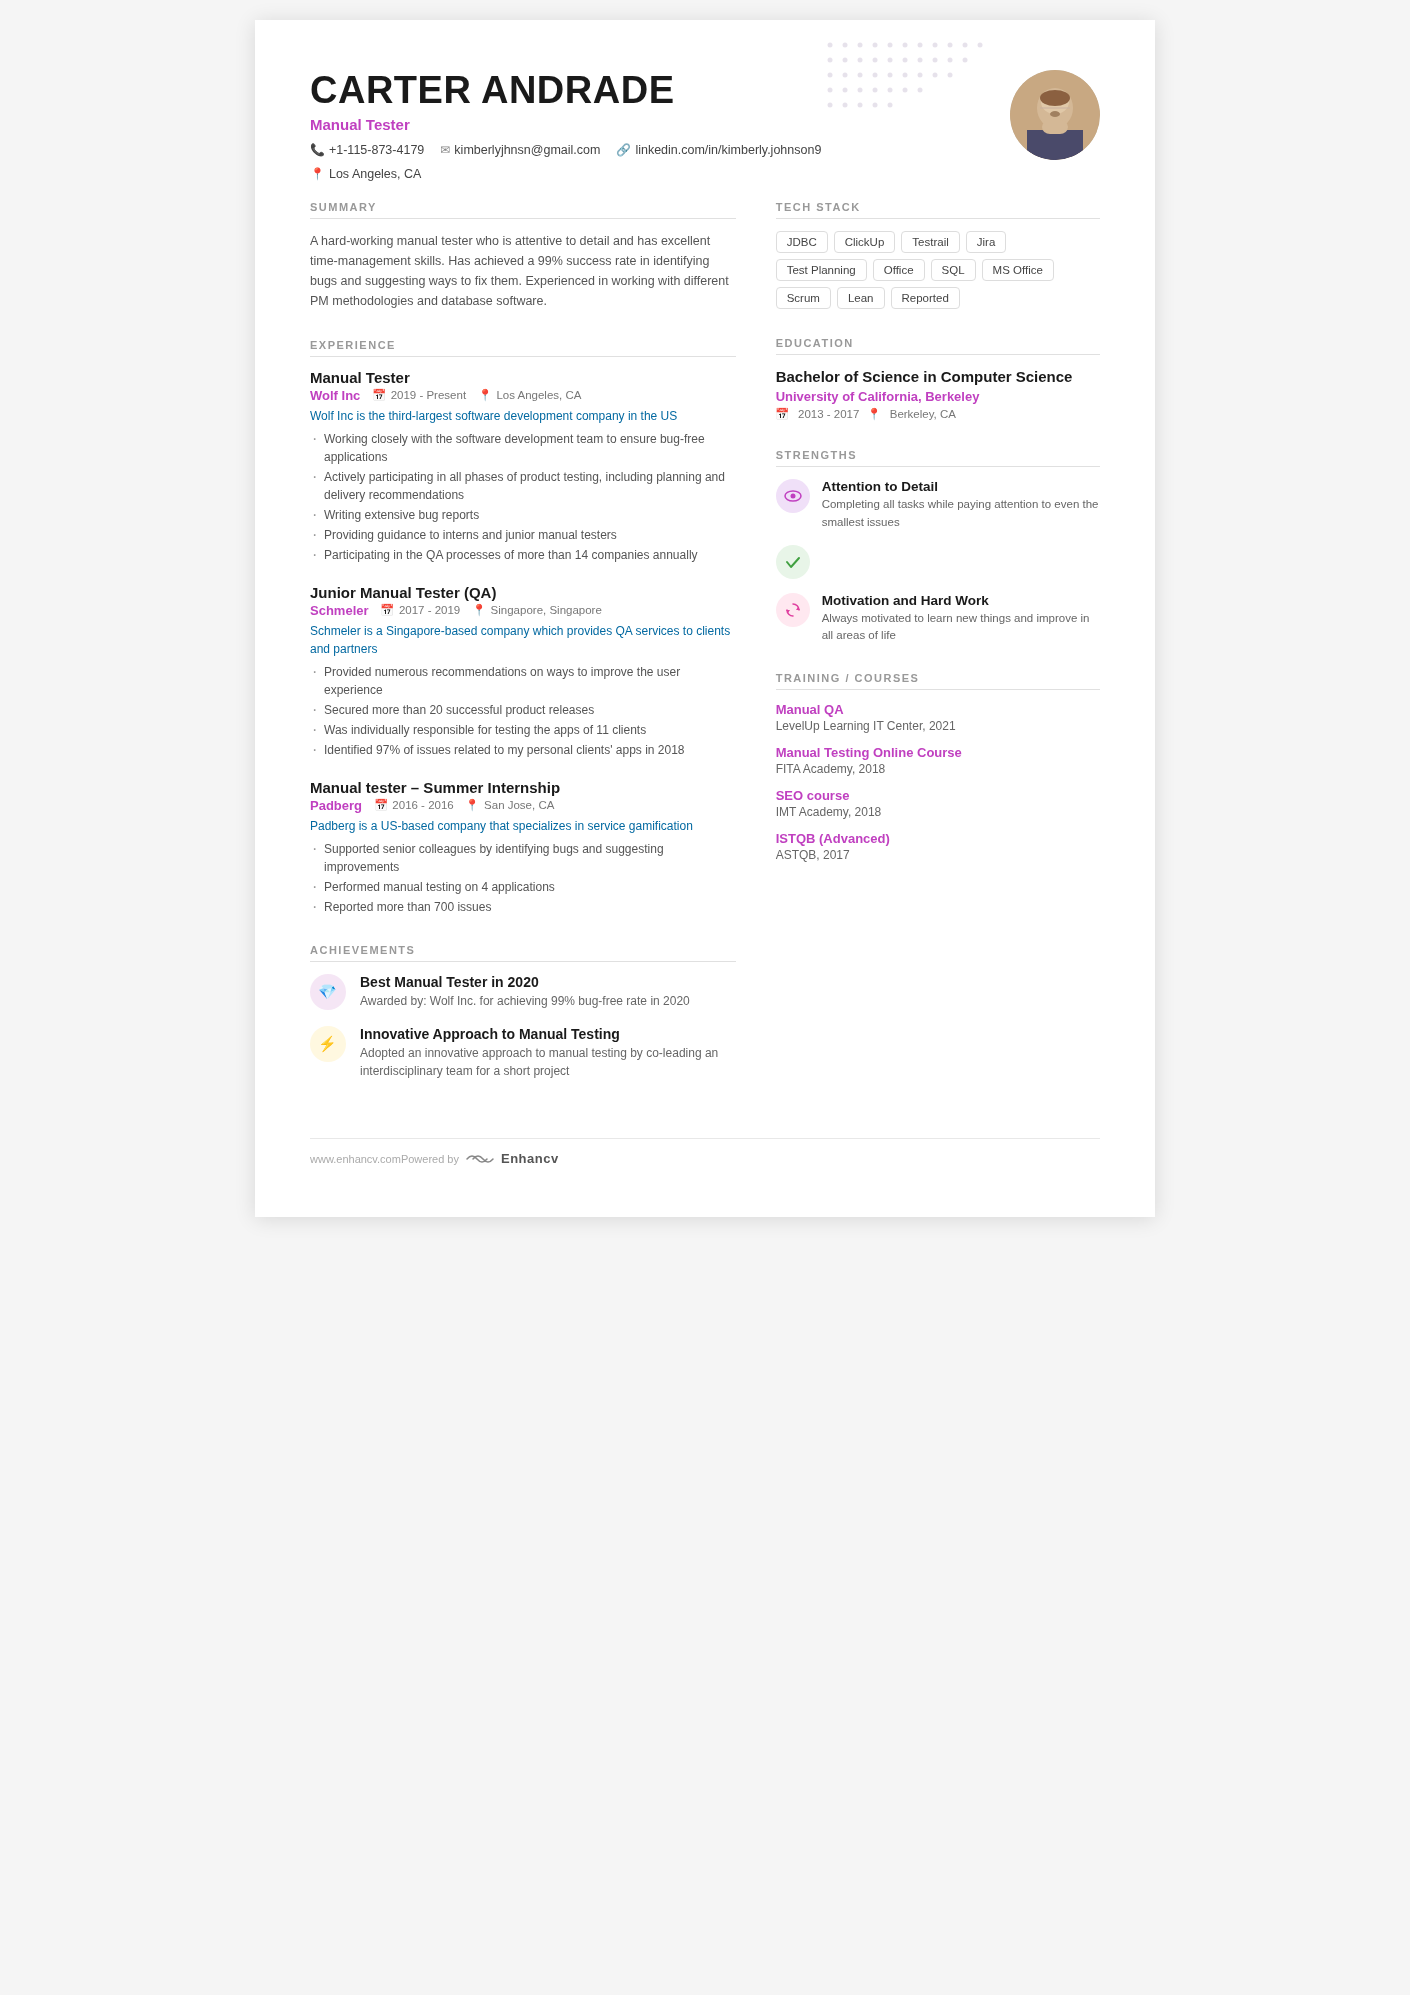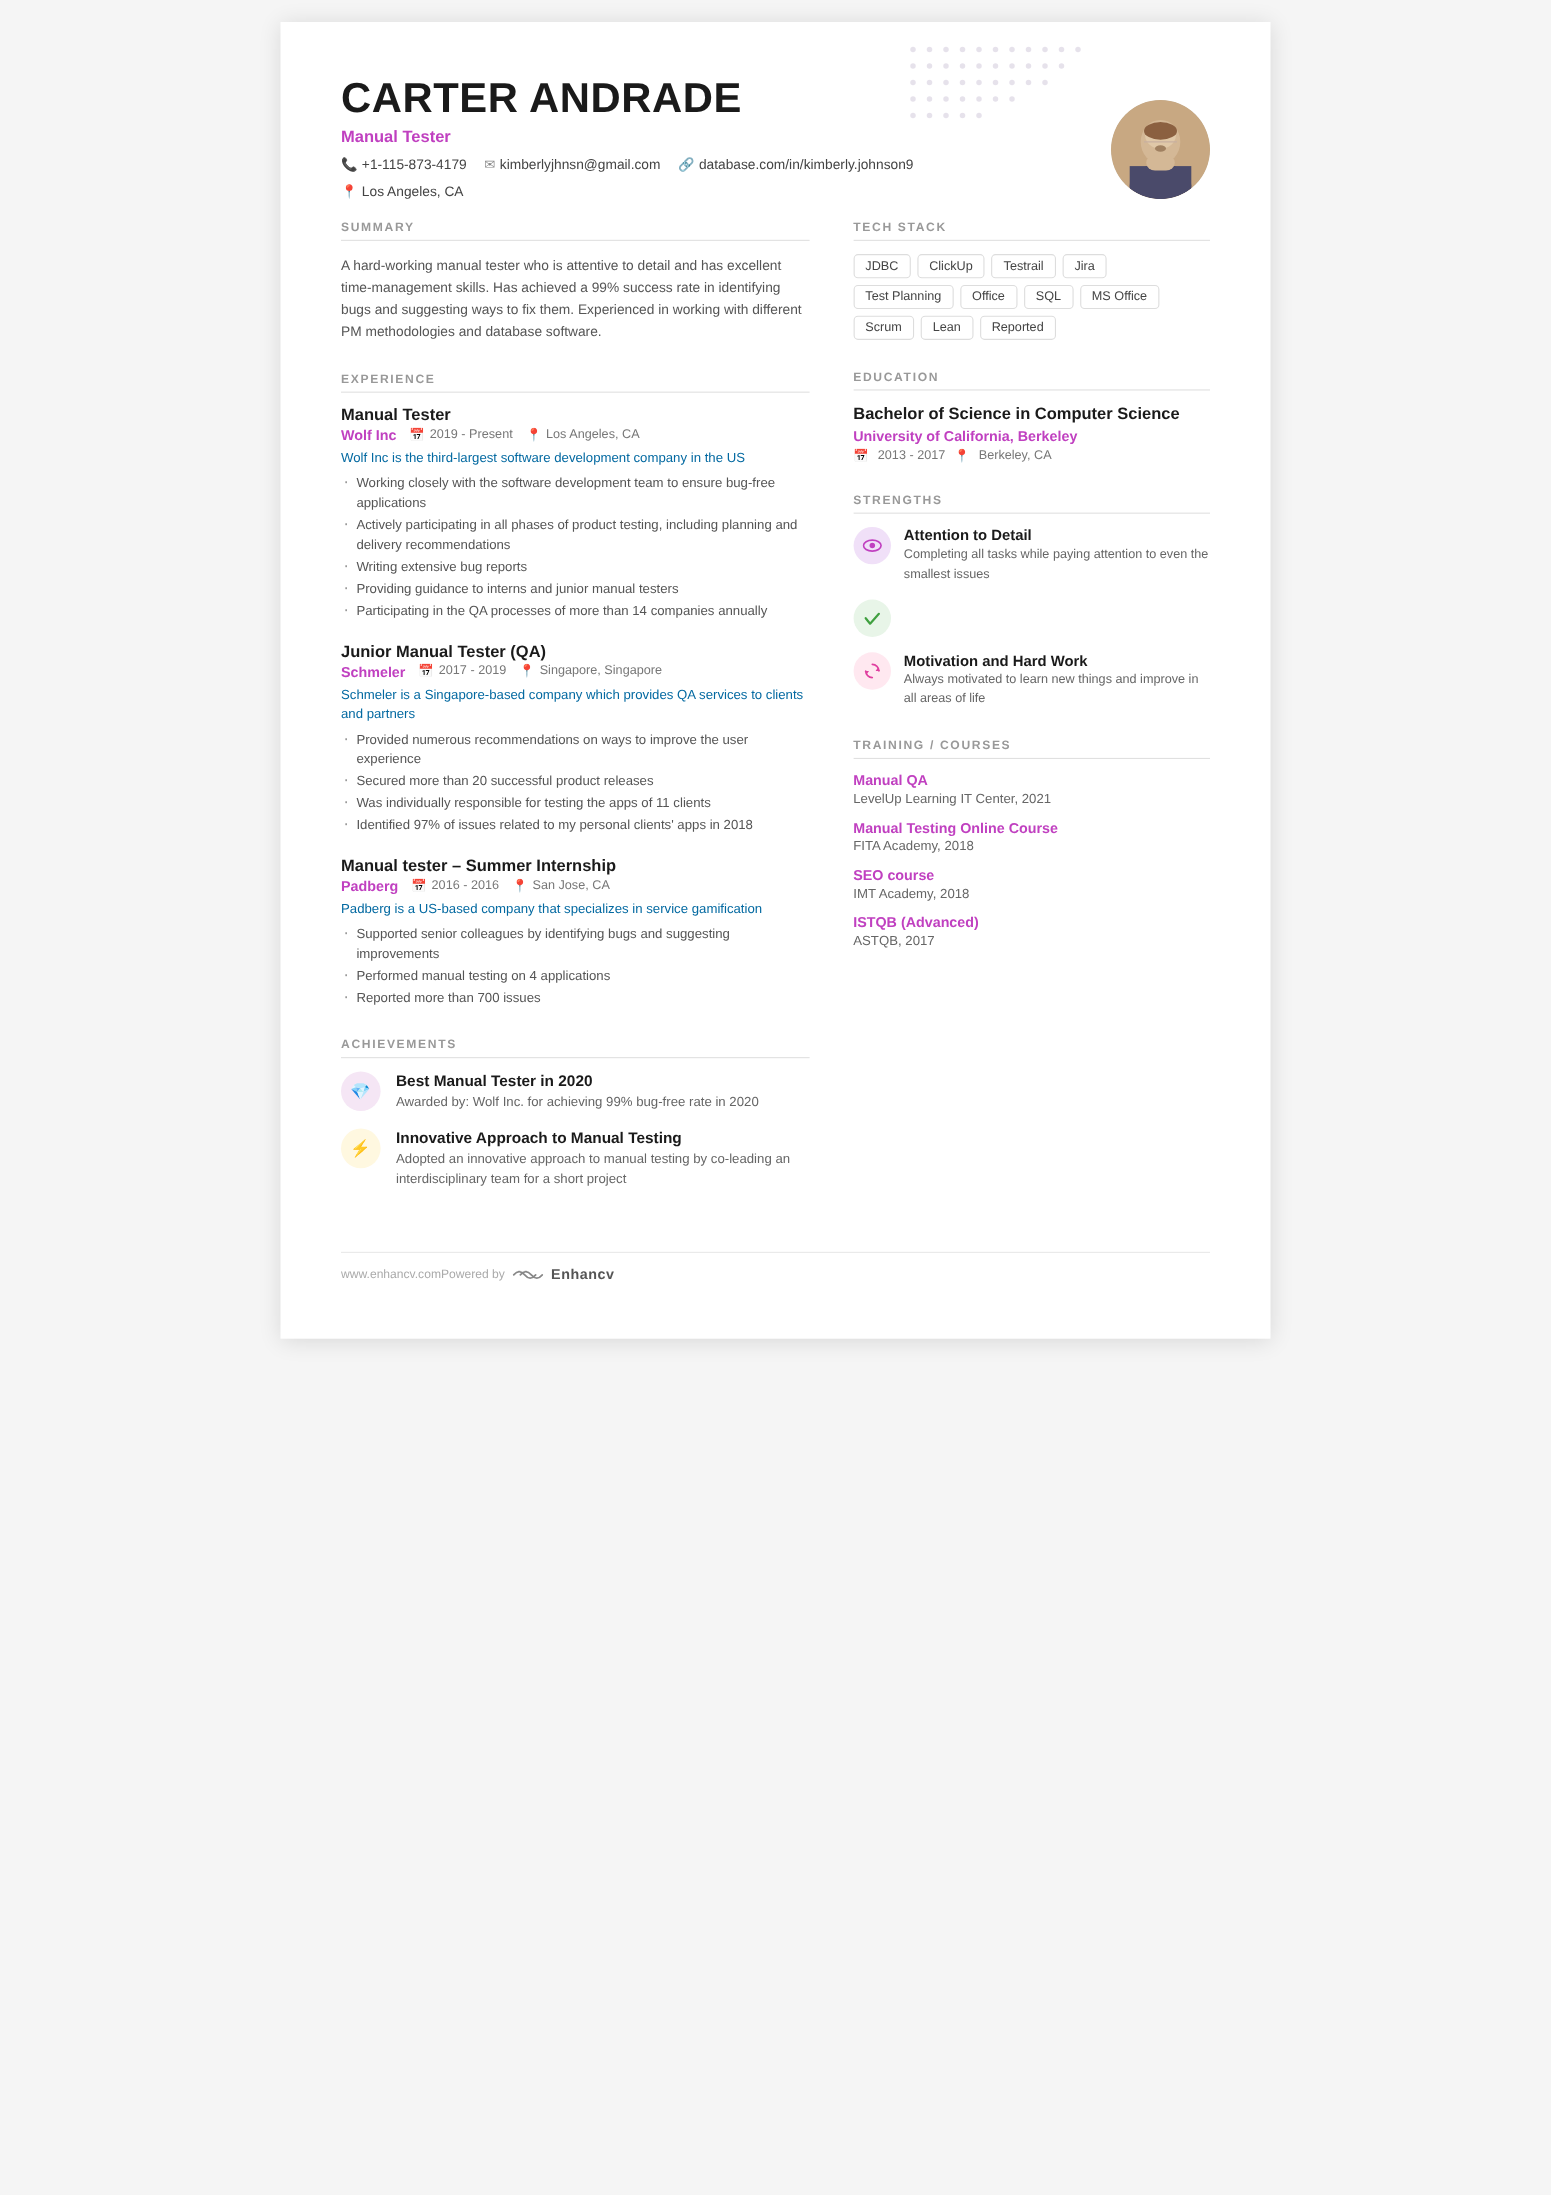--- a/index.html
+++ b/index.html
@@ -17,21 +17,21 @@
       background: #fff;
       padding: 50px 55px 50px 55px;
       position: relative;
       box-shadow: 0 2px 20px rgba(0,0,0,0.12);
     }
 
     
     .header {
       display: flex;
       justify-content: space-between;
-      align-items: flex-end;
+      align-items: flex-start;
       margin-bottom: 18px;
     }
     .header-left {}
     .name {
       font-size: 38px;
       font-weight: 900;
       color: #1a1a1a;
       letter-spacing: 0.5px;
       line-height: 1.1;
     }
@@ -367,21 +367,21 @@
         <div class="contact-item">
           <span class="contact-icon">📞</span>
           <span>+1-115-873-4179</span>
         </div>
         <div class="contact-item">
           <span class="contact-icon">✉</span>
           <span>kimberlyjhnsn@gmail.com</span>
         </div>
         <div class="contact-item">
           <span class="contact-icon">🔗</span>
-          <span>database.com/in/kimberly.johnson9</span>
+          <span>linkedin.com/in/kimberly.johnson9</span>
         </div>
       </div>
       <div class="contact-row">
         <div class="contact-item">
           <span class="contact-icon">📍</span>
           <span>Los Angeles, CA</span>
         </div>
       </div>
     </div>
     <div class="avatar-wrap">

